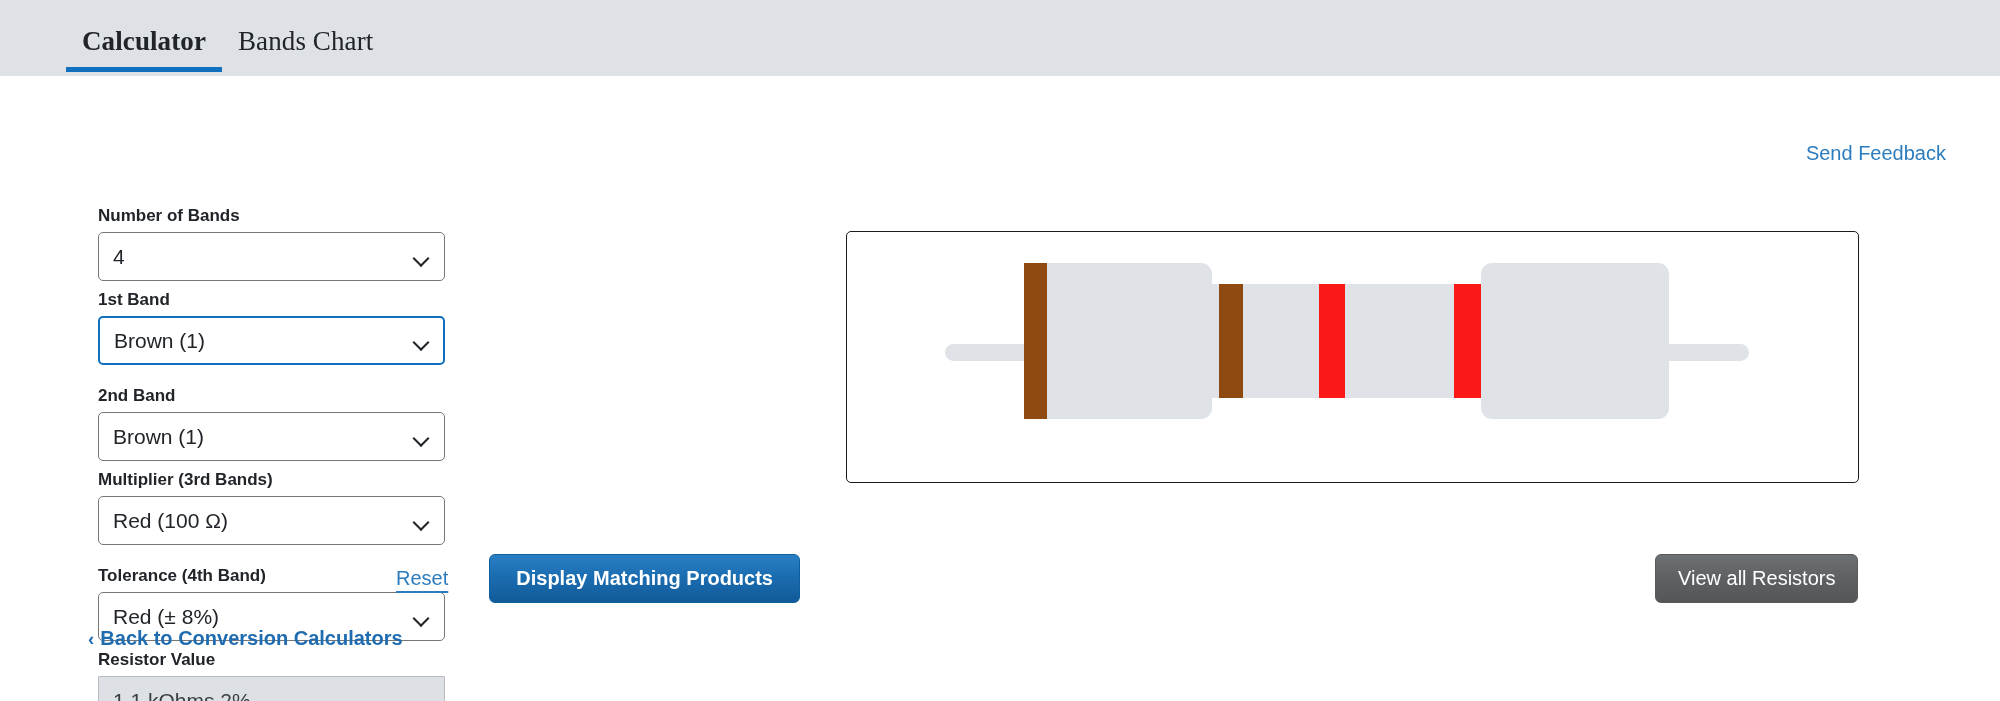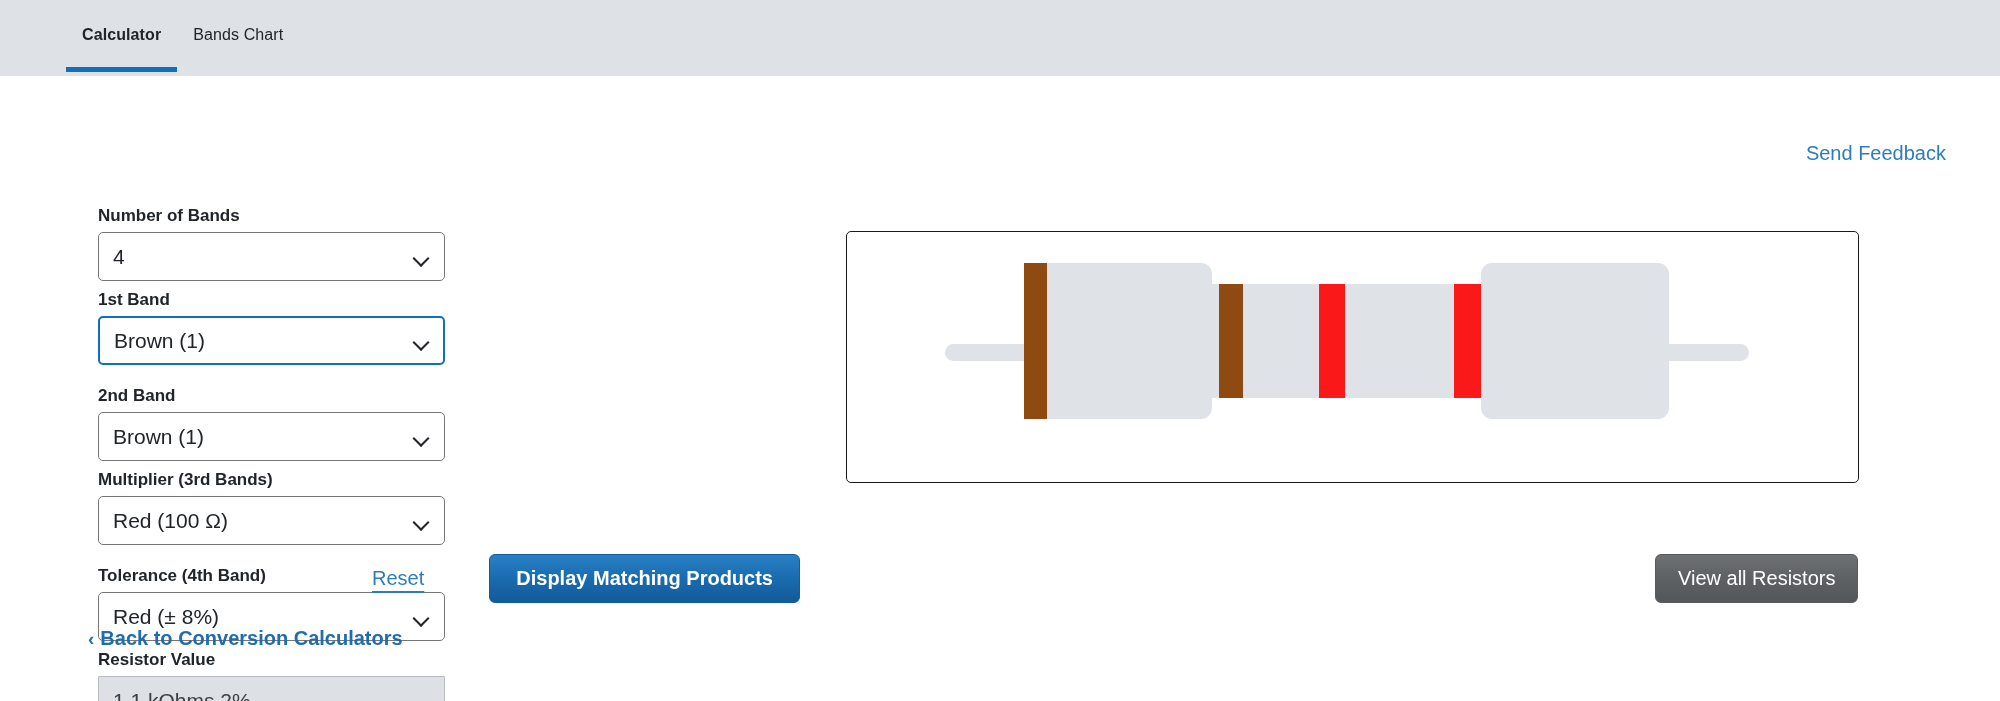--- a/index.html
+++ b/index.html
@@ -19,25 +19,26 @@
   }
   .tabs {
     position: absolute; left: 66px; top: 0;
     height: 76px;
     display: flex; align-items: flex-start;
   }
   .tab {
     position: relative;
     height: 76px;
     padding: 26px 16px 0 16px;
-    font-size: 16px;
+    font-size: 27px;
     color: #212529;
     cursor: pointer;
     white-space: nowrap;
     letter-spacing: 0.1px;
+    font-family: Liberation Serif, serif;
   }
   .tab.active { font-weight: bold; }
   .tab.active::after {
     content: "";
     position: absolute;
     left: 0; right: 0; bottom: 4px;
     height: 5px;
     background: #1170bd;
   }
 
@@ -112,21 +113,21 @@
   }
   .row-gap { height: 20px; }
 
   
   .actions {
     position: absolute;
     left: 98px; top: 554px;
     width: 702px;
     display: flex; align-items: center;
     justify-content: flex-end;
-    gap: 25px;
+    gap: 41px;
   }
   .reset-link {
     font-size: 20px;
     color: #2d7cbd;
     text-decoration: underline;
     text-underline-offset: 6px;
     text-decoration-thickness: 2px;
     cursor: pointer;
     white-space: nowrap;
   }
@@ -135,21 +136,20 @@
     padding: 0 26px;
     border: 1px solid #0e5f9e;
     border-radius: 6px;
     background: linear-gradient(180deg, #2a7fc4 0%, #1a6cb0 48%, #125a99 100%);
     color: #ffffff;
     font-size: 20px;
     font-weight: bold;
     display: flex; align-items: center; justify-content: center;
     cursor: pointer;
     white-space: nowrap;
-    margin-left: 40px;
   }
   .btn-grey {
     position: absolute;
     left: 1655px; top: 554px;
     height: 49px;
     padding: 0 22px;
     border: 1px solid #5a5a5a;
     border-radius: 6px;
     background: linear-gradient(180deg, #6e7174 0%, #5e6164 50%, #54575a 100%);
     color: #ffffff;

